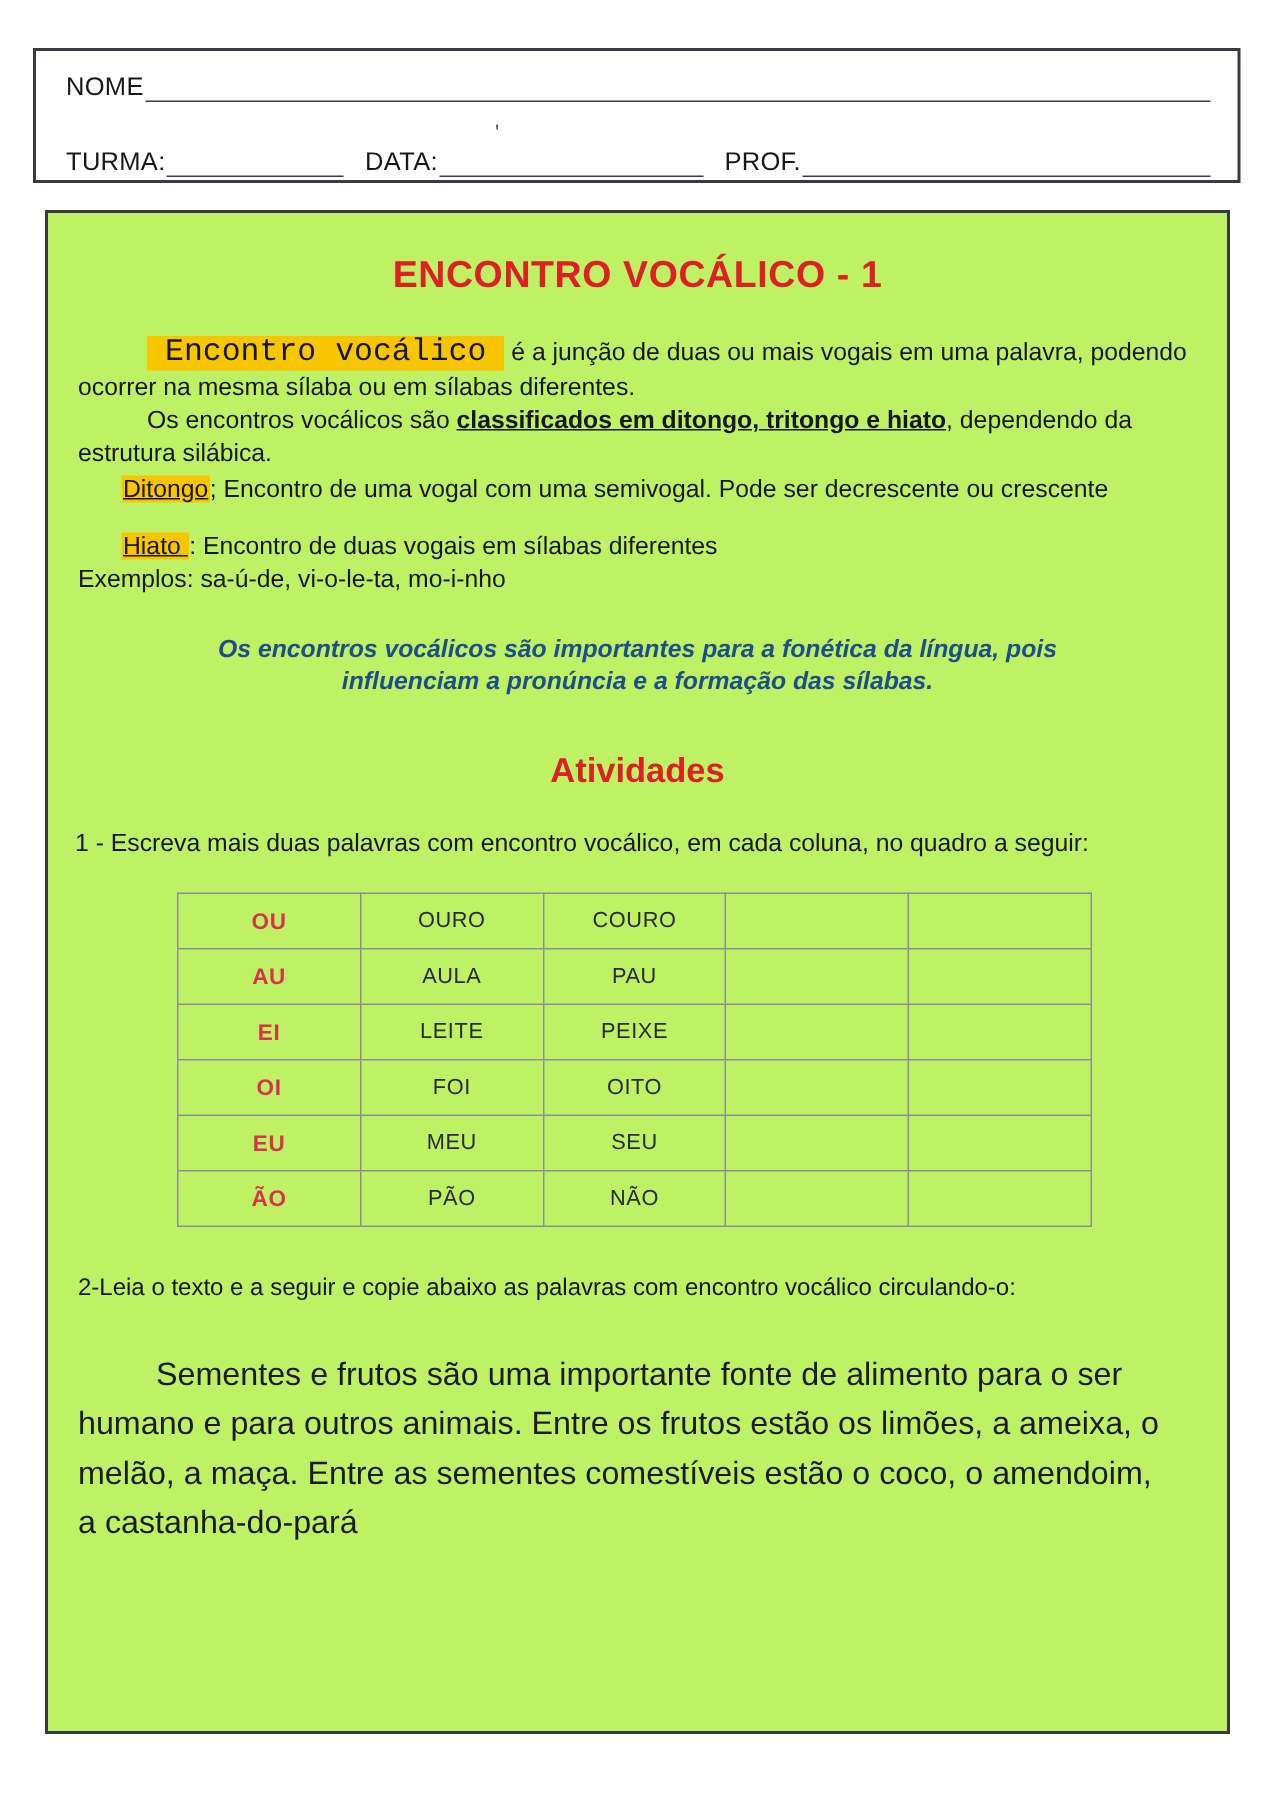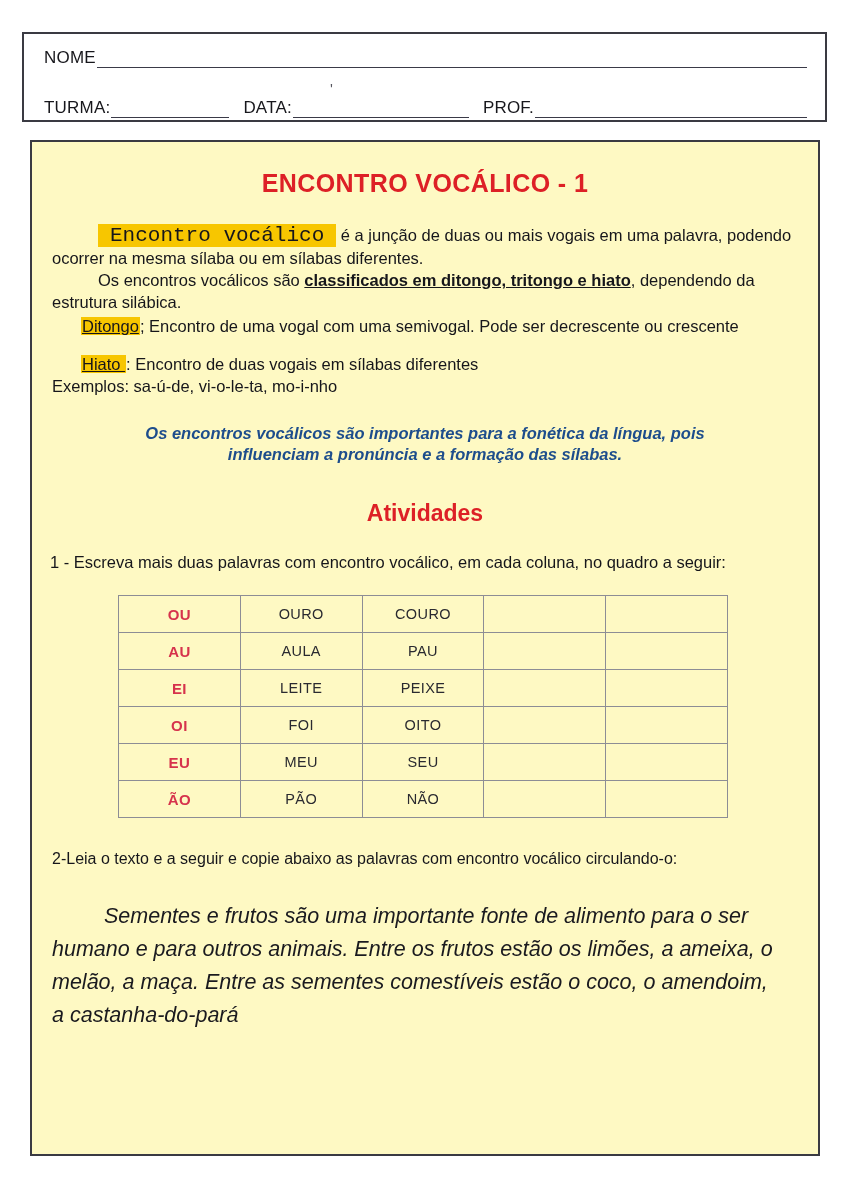--- a/index.html
+++ b/index.html
@@ -67,21 +67,21 @@
 
   
   .main-box {
     position: absolute;
     left: 30px;
     top: 140px;
     width: 790px;
     height: 1016px;
     border: 2px solid #3a3a42;
     box-sizing: border-box;
-    background: #fef9c3;
+    background: #bef264;
     padding: 0 14px;
   }
 
   .doc-title {
     text-align: center;
     color: #dd2026;
     font-size: 25px;
     font-weight: bold;
     letter-spacing: .4px;
     margin: 26px 0 0 0;
@@ -177,21 +177,20 @@
     color: #16161b;
   }
 
   .passage {
     margin-top: 30px;
     padding: 0 26px 0 6px;
     font-size: 21.5px;
     line-height: 33px;
     color: #1a1a1f;
     text-indent: 52px;
-    font-style: italic;
   }
 </style>
 </head>
 <body>
 
 <div class="header-box">
 
   <div class="header-row row-nome">
     <span class="field-label">NOME</span>
     <span class="rule nome"></span>

